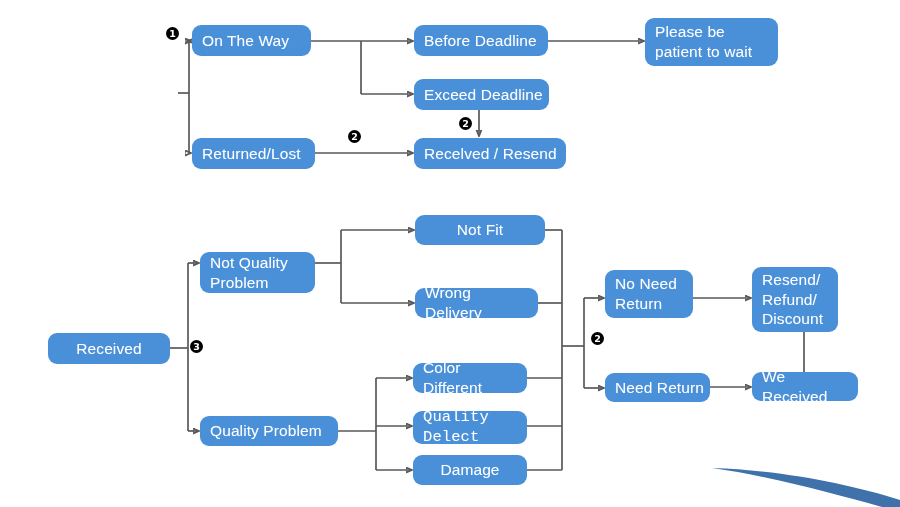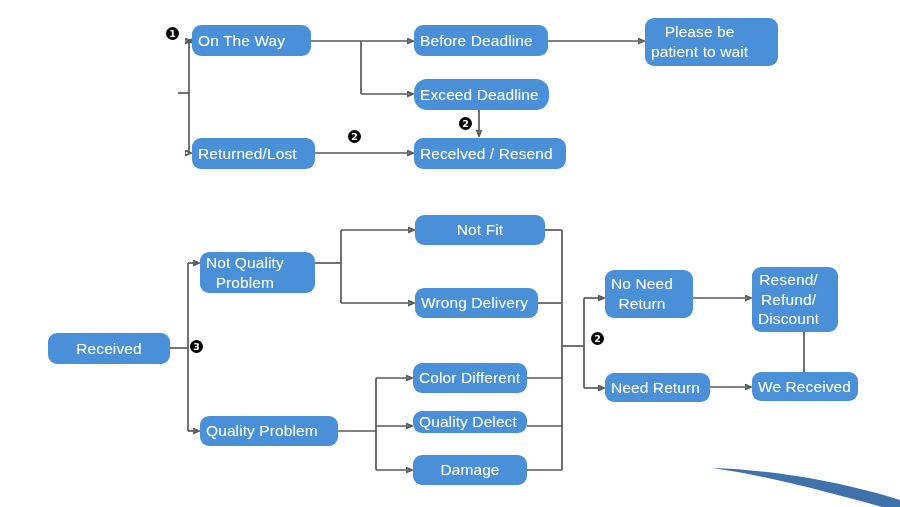--- a/index.html
+++ b/index.html
@@ -29,21 +29,22 @@
     text-align: center;
     font-size: 15.5px;
     line-height: 1.28;
     letter-spacing: 0.1px;
     padding: 2px 6px;
     white-space: pre-line;
     text-shadow: 0 0 1px rgba(255,255,255,0.18);
   }
   .node.left {
     justify-content: flex-start;
-    text-align: center;
+    text-align: left;
+    padding-left: 10px;
   }
   .marker {
     position: absolute;
     width: 13px;
     height: 13px;
     border-radius: 50%;
     background: #000000;
     color: #ffffff;
     font-size: 9.5px;
     font-weight: bold;
@@ -140,41 +141,41 @@
     <path d="M12,28 C70,36 135,54 182,67 L200,67 L200,60 C150,44 80,30 12,28 Z" fill="#3f72ab"></path>
   </svg>
 
 
   <div class="node left" style="left:192px; top:25px; width:119px; height:31px;">On The Way</div>
 
   <div class="node left" style="left:192px; top:138px; width:123px; height:31px;">Returned/Lost</div>
 
   <div class="node left" style="left:414px; top:25px; width:134px; height:31px;">Before Deadline</div>
 
-  <div class="node left" style="left:414px; top:79px; width:135px; height:31px;border-radius:13px;">Exceed Deadline</div>
+  <div class="node left" style="left:414px; top:79px; width:135px; height:31px;">Exceed Deadline</div>
 
   <div class="node left" style="left:414px; top:138px; width:152px; height:31px;">Recelved / Resend</div>
 
   <div class="node" style="left:48px; top:333px; width:122px; height:31px;">Received</div>
 
   <div class="node left" style="left:645px; top:18px; width:133px; height:48px;">Please be
 patient to wait</div>
 
   <div class="node left" style="left:200px; top:243px; width:115px; height:41px;margin-top:9px;">Not   Quality
 Problem</div>
 
   <div class="node left" style="left:200px; top:416px; width:138px; height:30px;">Quality Problem</div>
 
   <div class="node" style="left:415px; top:215px; width:130px; height:30px;">Not Fit</div>
 
   <div class="node left" style="left:415px; top:288px; width:123px; height:30px;">Wrong Delivery</div>
 
   <div class="node left" style="left:413px; top:363px; width:114px; height:30px;">Color Different</div>
 
-  <div class="node left" style="left:413px; top:411px; width:114px; height:22px;">Quality Delect</div>
+  <div class="node left" style="left:413px; top:411px; width:114px; height:33px;font-family:Liberation Mono, monospace;">Quality Delect</div>
 
   <div class="node" style="left:413px; top:455px; width:114px; height:30px;">Damage</div>
 
   <div class="node left" style="left:605px; top:270px; width:88px; height:48px;">No Need
 Return</div>
 
   <div class="node left" style="left:605px; top:373px; width:105px; height:29px;">Need Return</div>
 
   <div class="node left" style="left:752px; top:267px; width:86px; height:65px;">Resend/
 Refund/

